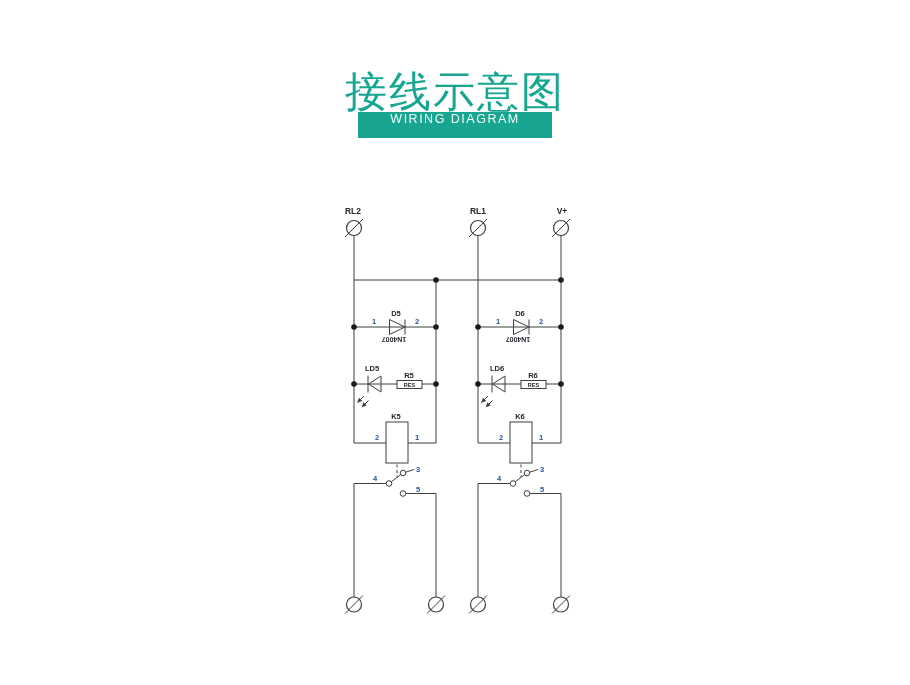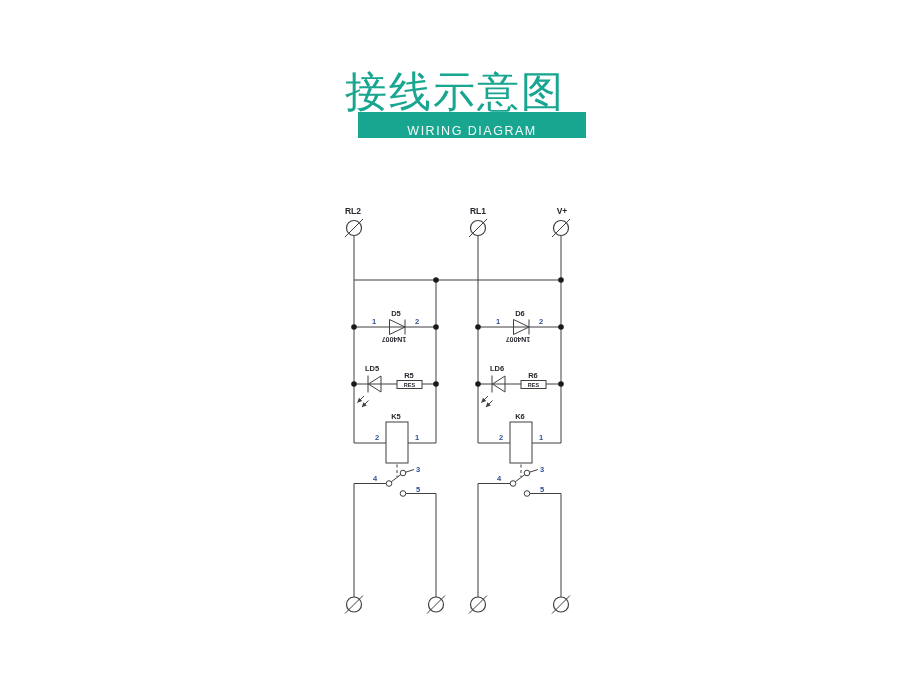--- a/index.html
+++ b/index.html
@@ -6,22 +6,22 @@
   body{
     width:910px;height:685px;background:#ffffff;position:relative;
     font-family:"Liberation Sans", sans-serif;overflow:hidden;
   }
   .title{
     position:absolute;left:0;right:0;top:48px;
     text-align:center;font-size:42px;font-weight:400;
     color:#18A690;letter-spacing:2px;margin:16px;
   }
   .banner{
-    position:absolute;left:358px;top:112px;width:228px;height:26px;
-    background:#18A690;display:flex;align-items:flex-end;justify-content:center;
+    position:absolute;left:358px;top:112px;width:194px;height:26px;
+    background:#18A690;display:flex;align-items:flex-start;justify-content:center;
   }
   .banner span{
     color:#f2faf8;font-size:12.5px;letter-spacing:1.5px;font-weight:400;
   }
   svg.schematic{position:absolute;left:0;top:0;}
   .wire{stroke:#3F3F3F;stroke-width:1;fill:none;}
   .dash{stroke:#3F3F3F;stroke-width:1;fill:none;stroke-dasharray:3 2.5;}
   .sym{stroke:#3F3F3F;stroke-width:1;fill:none;}
   .box{stroke:#3F3F3F;stroke-width:1;fill:#ffffff;}
   .dot{fill:#1a1a1a;stroke:none;}

